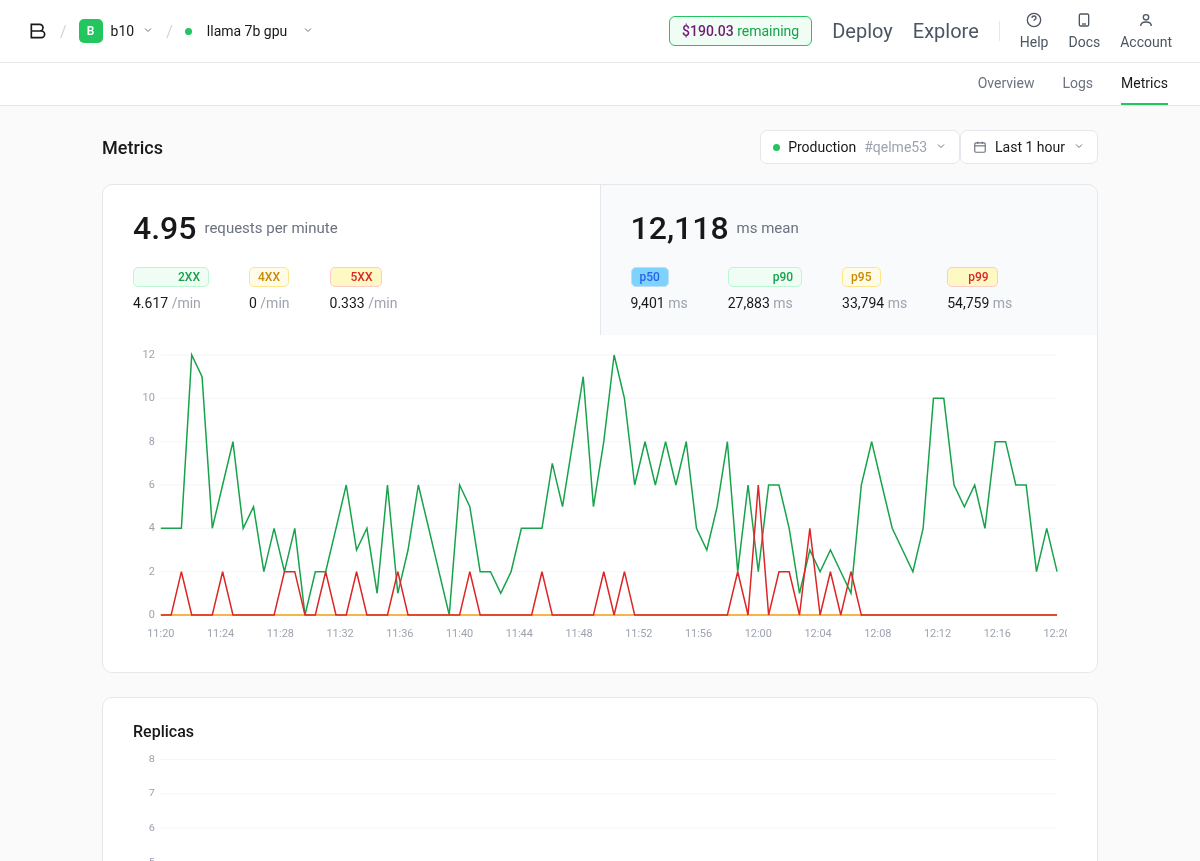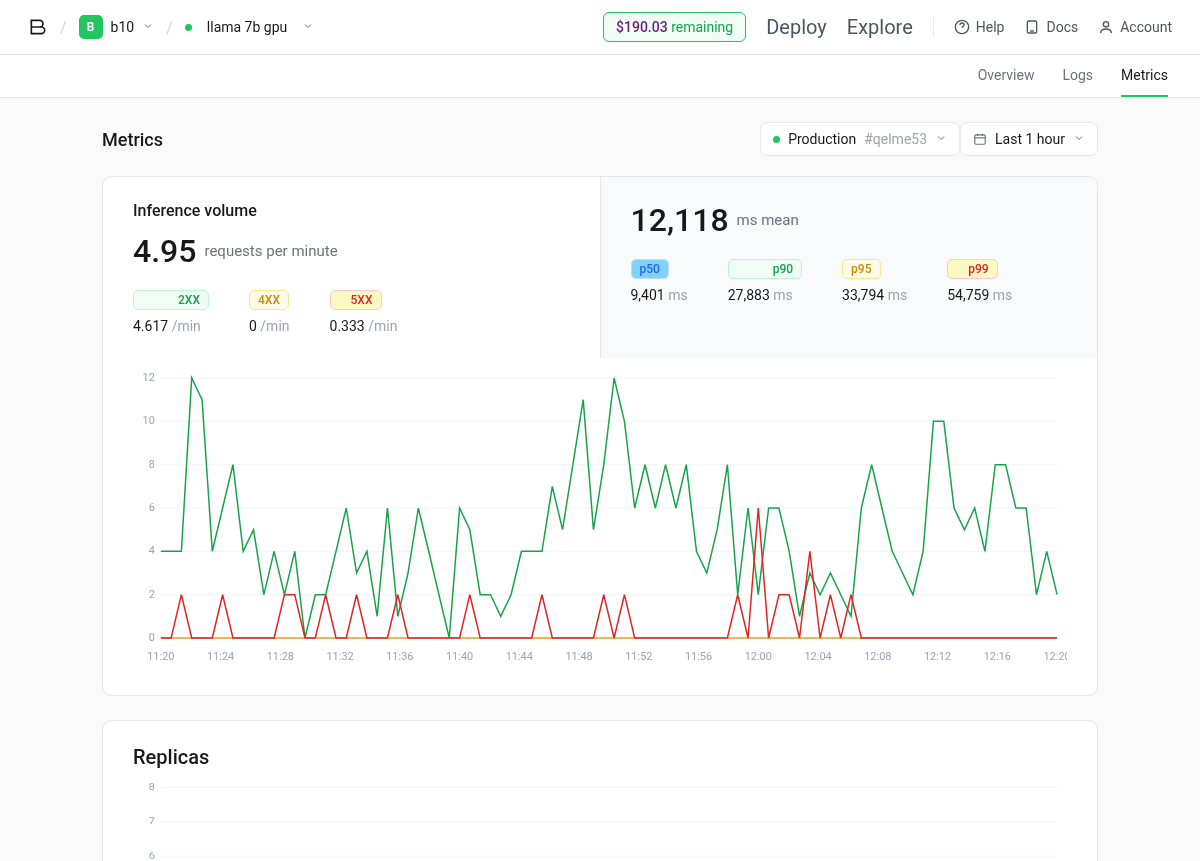--- a/index.html
+++ b/index.html
@@ -14,21 +14,21 @@
 .chev { color: #6b7280; }
 .model { display: flex; align-items: center; gap: 15px; cursor: pointer; }
 .dot-green { width: 7px; height: 7px; border-radius: 50%; background: #22c55e; }
 .model-name { color: #18181b; font-size: 14px; }
 .header-right { display: flex; align-items: center; gap: 20px; }
 .balance { border: 1px solid #22c55e; background: #f0fdf4; border-radius: 6px; padding: 6px 12px; font-size: 14px; }
 .balance .amount { color: #701a75; font-weight: 500; }
 .balance .remaining { color: #16a34a; }
 .nav-link { color: #4b5563; cursor: pointer; font-size: 20px; }
 .divider { width: 1px; height: 20px; background: #e5e7eb; }
-.icon-link { display: flex; align-items: center; gap: 6px; color: #4b5563; cursor: pointer; }
+.icon-link { display: flex; align-items: center; gap: 6px; color: #4b5563; cursor: pointer; flex-direction: column; }
 .tabs { display: flex; gap: 28px; padding: 0 32px; border-bottom: 1px solid #e5e7eb; justify-content: flex-end; }
 .tab { padding: 12px 0; color: #6b7280; cursor: pointer; border-bottom: 2px solid transparent; font-size: 14px; }
 .tab.active { color: #18181b; border-bottom-color: #22c55e; }
 .page-bg { background: #fafafa; padding: 24px 0 40px; min-height: calc(100vh - 100px); }
 .container { max-width: 996px; margin: 0 auto; }
 .page-head { display: flex; justify-content: space-between; align-items: center; margin-bottom: 20px; }
 .page-title { font-size: 18px; font-weight: 500; }
 .selectors { display: flex; }
 .selector { border: 1px solid #e5e7eb; border-radius: 7px; background: #fff; padding: 8px 12px; display: flex; align-items: center; gap: 8px; cursor: pointer; font-size: 14px; }
 .selector .hash { color: #9ca3af; }
@@ -49,21 +49,21 @@
 .stat-val { font-size: 14px; color: #18181b; }
 .stat-val .u { color: #9ca3af; }
 .chart-area { padding: 10px 30px 24px; }
 .chart-svg { width: 100%; height: 300px; }
 .axis-text { font-size: 11px; fill: #9ca3af; }
 .grid-line { stroke: #f3f4f6; stroke-width: 1; }
 .line-green { stroke: #16a34a; stroke-width: 1.5; fill: none; }
 .line-red { stroke: #dc2626; stroke-width: 1.5; fill: none; }
 .line-orange { stroke: #f59e0b; stroke-width: 1.5; fill: none; }
 .replicas-card .card-top { padding: 24px 30px 0; display:block; }
-.replicas-card h3 { font-size: 20px; font-weight: 500; }
+.replicas-card h3 { font-size: 16px; font-weight: 500; }
 .replicas-chart { padding: 10px 30px 24px; }
 </style>
 </head>
 <body>
 
 <div class="header">
   <div class="header-left">
     <span class="logo-icon">
       <svg viewBox="0 0 24 24" width="20" height="20" fill="none" stroke="#18181b" stroke-width="2">
           <path d="M4 4h10a4 4 0 0 1 0 8H4zM4 12h12a4 4 0 0 1 0 8H4z"></path>
@@ -148,21 +148,20 @@
           <span class="chev"><svg width="12" height="12" viewBox="0 0 24 24" fill="none" stroke="currentColor" stroke-width="2">
                 <path d="M6 9l6 6 6-6"></path>
               </svg></span>
         </div>
       </div>
     </div>
 
     <div class="card">
       <div class="card-top">
         <div class="panel">
-          <h3>Inference volume</h3>
           <div class="big-metric">
             <span class="big-val">4.95</span>
             <span class="big-unit">requests per minute</span>
           </div>
           <div class="stat-row" id="inference-stats">
               <div class="stat-item"><div class="badge green">2XX</div>
       <div class="stat-val">4.617 <span class="u">/min</span></div></div>
               <div class="stat-item"><div class="badge yellow">4XX</div>
       <div class="stat-val">0 <span class="u">/min</span></div></div>
               <div class="stat-item"><div class="badge red">5XX</div>

